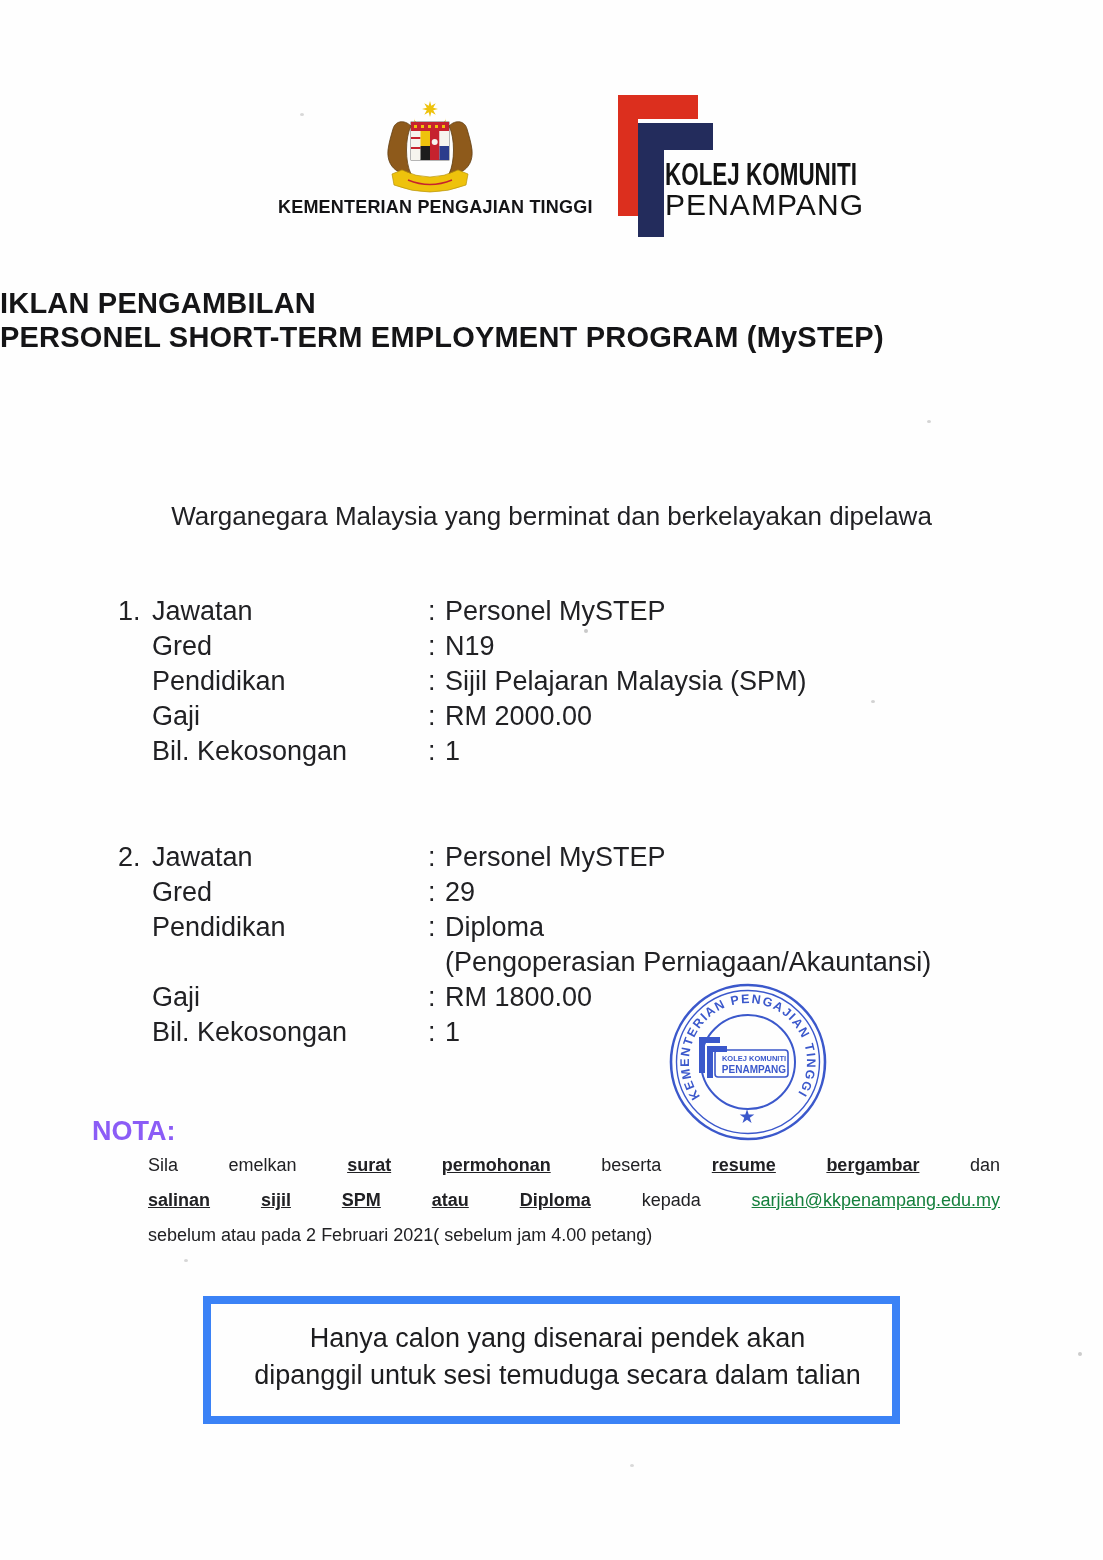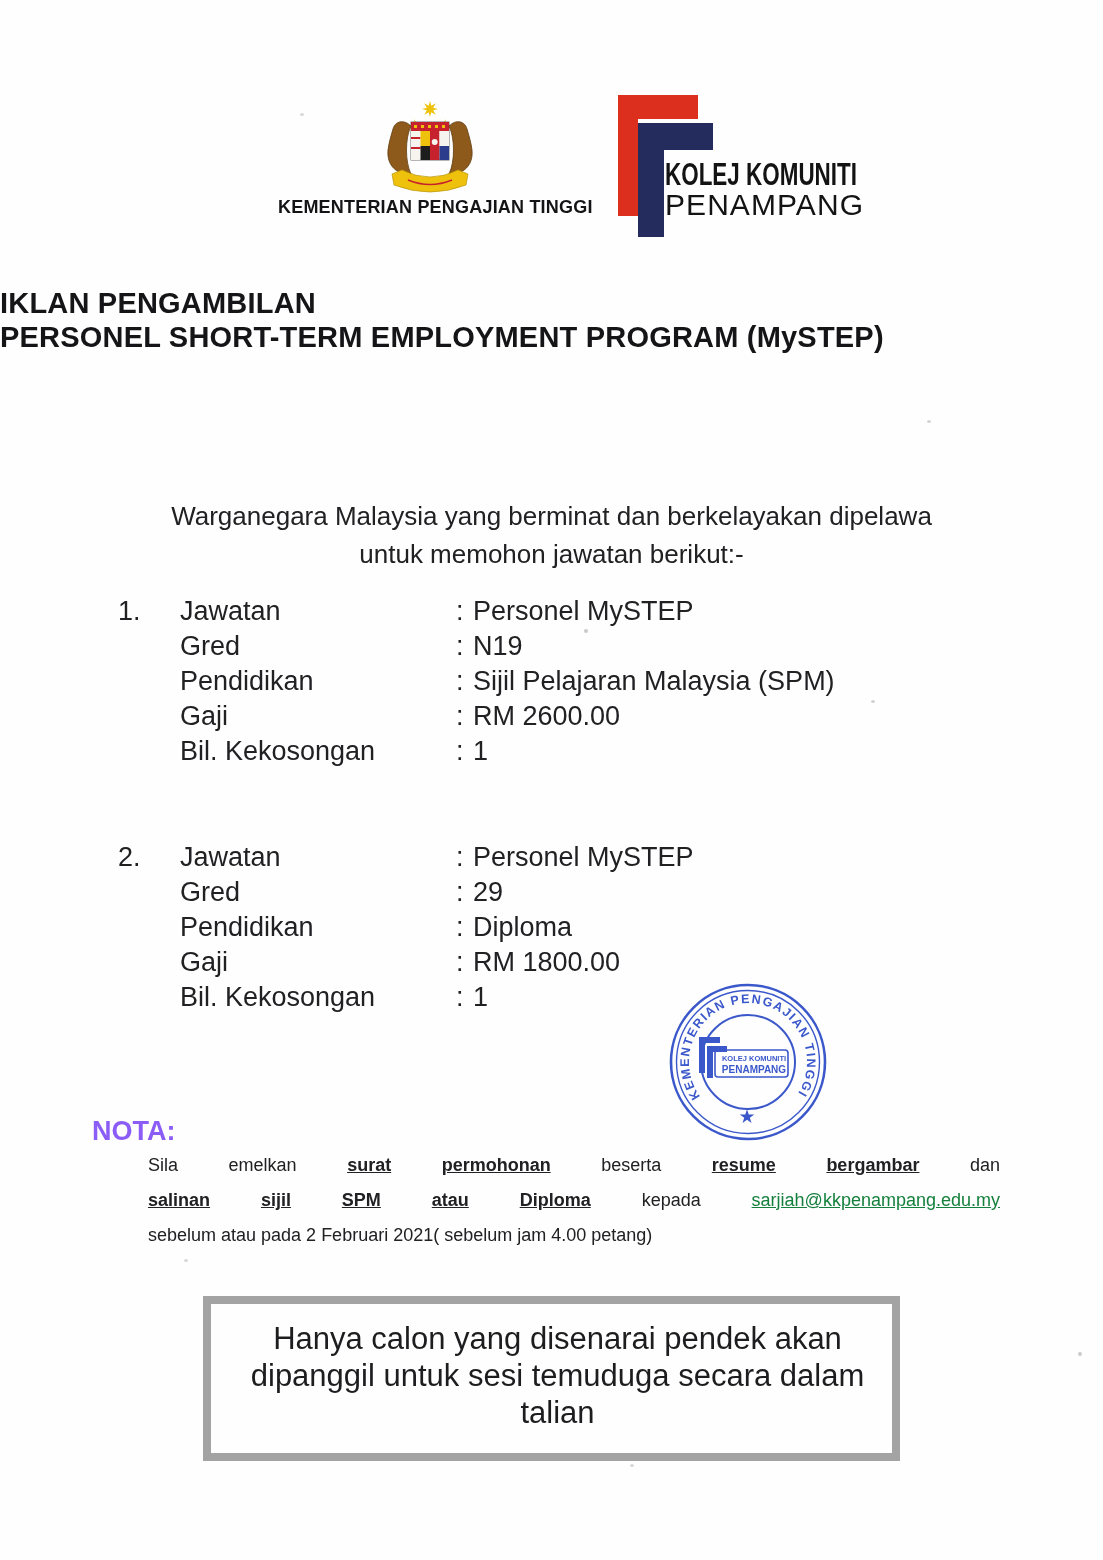--- a/index.html
+++ b/index.html
@@ -30,44 +30,44 @@
   .intro{
     position:absolute;left:0;top:452px;width:1103px;
     text-align:center;font-size:26px;line-height:38px;color:#212124;margin-top:45px;
   }
   
   .job{position:absolute;left:118px;font-size:27px;color:#212124;}
   .job-1{top:594px;}
   .job-2{top:840px;}
   .job .row{display:flex;line-height:35px;}
   .job .num{width:34px;}
-  .job .label{width:276px;margin-left:28px;}
+  .job .label{width:276px;}
   .job .colon{width:17px;}
   .job .cont-indent{margin-left:327px;}
   
   .stamp{position:absolute;left:668px;top:982px;opacity:.93;}
   
   .nota-heading{
     position:absolute;left:92px;top:1116px;
     font-size:27px;font-weight:bold;color:#8b5cf6;
   }
   .nota-body{
     position:absolute;left:148px;top:1148px;width:852px;
     font-size:18px;color:#212124;
   }
   .nota-line{display:flex;justify-content:space-between;height:35px;line-height:35px;}
   .nota-line3{height:35px;line-height:35px;}
   .b{font-weight:bold;text-decoration:underline;}
   .email-link{color:#15803d;text-decoration:underline;}
   
   .notice-box{
     position:absolute;left:203px;top:1296px;width:697px;
-    box-sizing:border-box;border:8px solid #a3a3a3;background:#fefefe;
+    box-sizing:border-box;border:8px solid #3b82f6;background:#fefefe;
     padding:16px 10px 22px 22px;
-    text-align:center;font-size:31px;line-height:37px;color:#1d1d1f;
+    text-align:center;font-size:27px;line-height:37px;color:#1d1d1f;
   }
   
   .speck{position:absolute;border-radius:50%;}
 </style>
 </head>
 <body>
 
 <div class="page">
 
   <svg class="coat" width="104" height="96" viewBox="0 0 104 96">
@@ -109,21 +109,20 @@
     <text x="50" y="123" font-size="30" fill="#131313" textLength="198" lengthAdjust="spacing">PENAMPANG</text>
   </svg>
 
   <div class="title">
     <div>IKLAN PENGAMBILAN</div>
     <div>PERSONEL SHORT-TERM EMPLOYMENT PROGRAM (MySTEP)</div>
   </div>
 
   <div class="intro">
     <div>Warganegara Malaysia yang berminat dan berkelayakan dipelawa</div>
-    <div>untuk memohon jawatan berikut:-</div>
   </div>
 
   <div class="job job-1">
     <div class="row">
       <span class="num">1.</span>
       <span class="label">Jawatan</span>
       <span class="colon">:</span>
       <span class="value">Personel MySTEP</span>
     </div>
     <div class="row">
@@ -135,21 +134,21 @@
     <div class="row">
       <span class="num"></span>
       <span class="label">Pendidikan</span>
       <span class="colon">:</span>
       <span class="value">Sijil Pelajaran Malaysia (SPM)</span>
     </div>
     <div class="row">
       <span class="num"></span>
       <span class="label">Gaji</span>
       <span class="colon">:</span>
-      <span class="value">RM 2600.00</span>
+      <span class="value">RM 2000.00</span>
     </div>
     <div class="row">
       <span class="num"></span>
       <span class="label">Bil. Kekosongan</span>
       <span class="colon">:</span>
       <span class="value">1</span>
     </div>
   </div>
 
   <div class="job job-2">
@@ -163,20 +162,23 @@
       <span class="num"></span>
       <span class="label">Gred</span>
       <span class="colon">:</span>
       <span class="value">29</span>
     </div>
     <div class="row">
       <span class="num"></span>
       <span class="label">Pendidikan</span>
       <span class="colon">:</span>
       <span class="value">Diploma</span>
+    </div>
+    <div class="row">
+      <span class="cont-indent">(Pengoperasian Perniagaan/Akauntansi)</span>
     </div>
     <div class="row">
       <span class="num"></span>
       <span class="label">Gaji</span>
       <span class="colon">:</span>
       <span class="value">RM 1800.00</span>
     </div>
     <div class="row">
       <span class="num"></span>
       <span class="label">Bil. Kekosongan</span>

